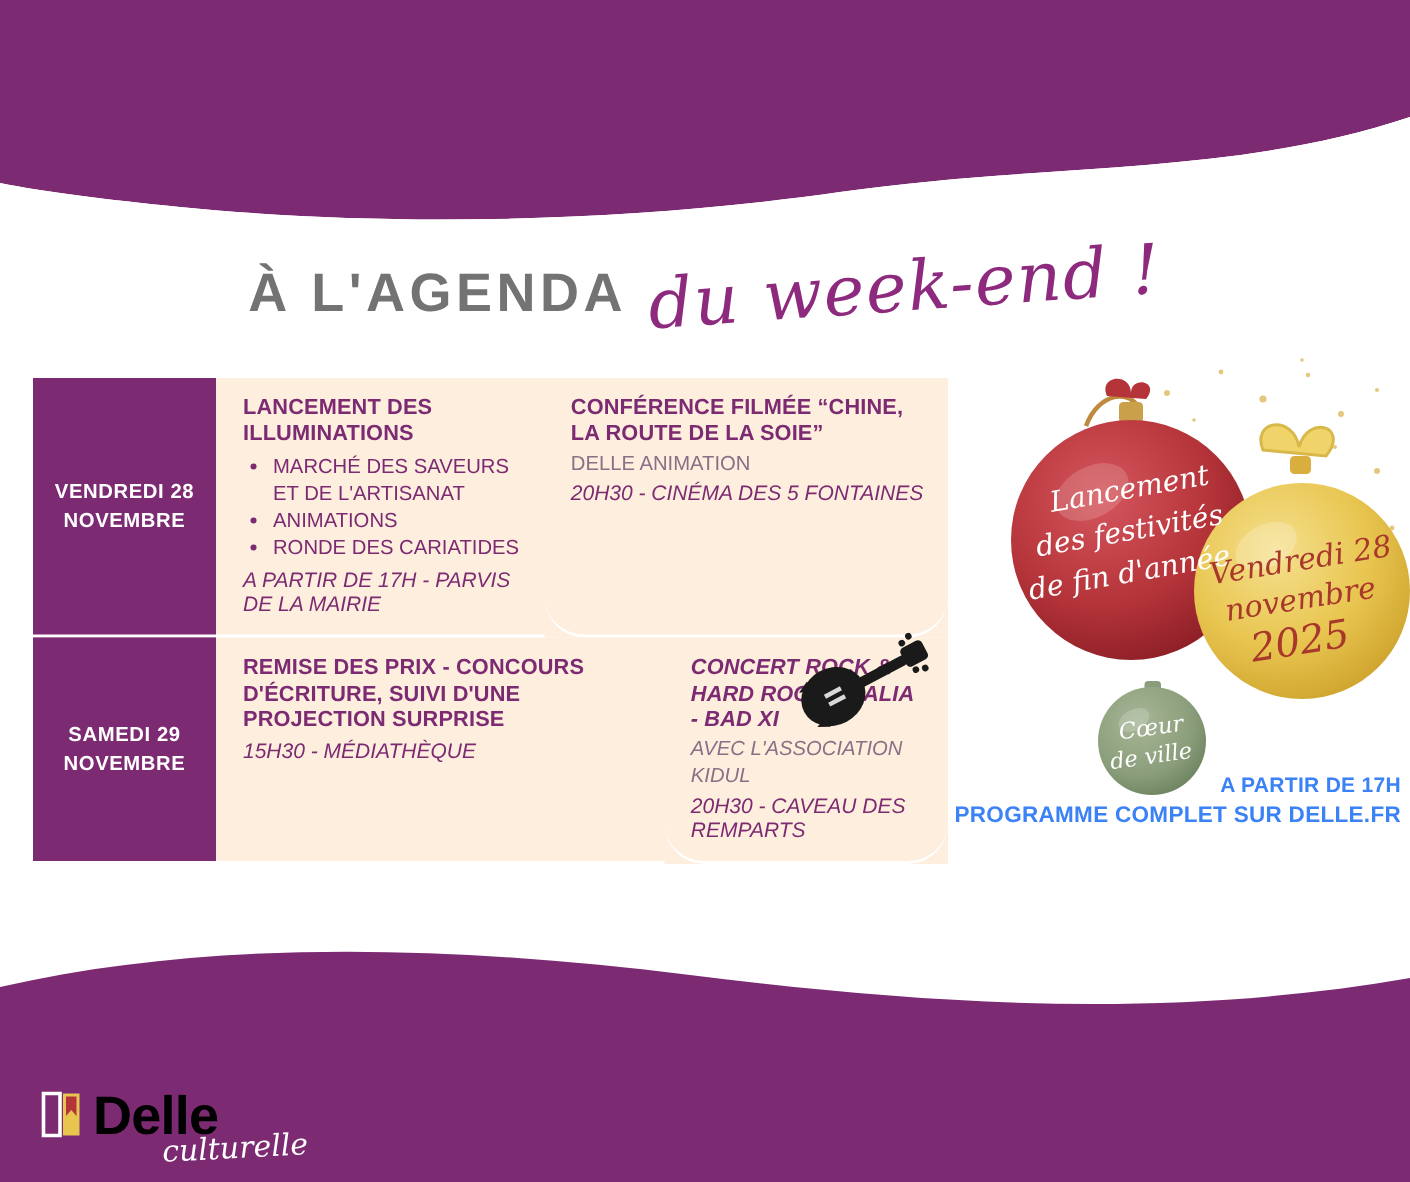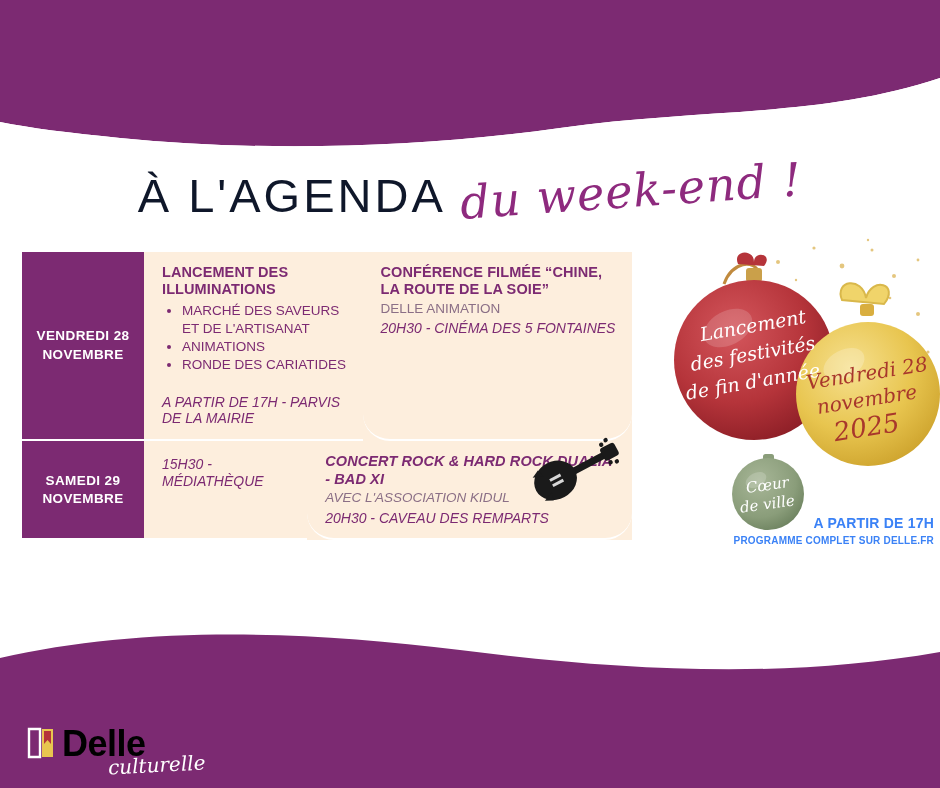--- a/index.html
+++ b/index.html
@@ -40,24 +40,24 @@
     left: 0;
     width: 940px;
     height: 90px;
     display: flex;
     align-items: center;
     justify-content: center;
     z-index: 3;
   }
   .title-main {
     font-family: "Liberation Sans", sans-serif;
-    font-weight: normal;
-    font-size: 47px;
+    font-weight: bold;
+    font-size: 36px;
     letter-spacing: 3px;
-    color: #0f172a;
+    color: #737373;
   }
   .title-script {
     font-family: "DejaVu Serif", serif;
     font-style: italic;
     font-size: 46px;
     color: #8e2a7e;
     margin-left: 14px;
     transform: rotate(-4deg) translateY(-4px);
     letter-spacing: 1px;
   }
@@ -106,21 +106,21 @@
   .event:last-child { border-bottom: 2px solid #ffffff; border-radius: 27px; }
   .ev-title {
     color: #7c2a72;
     font-weight: bold;
     font-size: 14.5px;
     line-height: 1.2;
     letter-spacing: 0.1px;
   }
   .ev-title.italic { font-style: italic; }
   .ev-list {
-    margin: 3px 0 19px 0;
+    margin: 3px 0 3px 0;
     padding-left: 20px;
     color: #7c2a72;
     font-size: 13.5px;
     line-height: 1.35;
   }
   .ev-list li { margin: 0; }
   .ev-sub {
     color: #8b6f86;
     font-size: 13.5px;
     line-height: 1.3;
@@ -151,21 +151,21 @@
     position: absolute;
     left: 628px;
     top: 515px;
     width: 306px;
     text-align: right;
     z-index: 4;
     color: #3b82f6;
     font-weight: bold;
   }
   .illu-text .l1 { font-size: 14px; letter-spacing: 0.2px; }
-  .illu-text .l2 { font-size: 10px; letter-spacing: 0.2px; margin-top: 4px; }
+  .illu-text .l2 { font-size: 15px; letter-spacing: 0.2px; margin-top: 4px; }
 
   
   .logo {
     position: absolute;
     left: 26px;
     bottom: 28px;
     z-index: 4;
     display: flex;
     align-items: flex-end;
     color: #ffffff;
@@ -242,20 +242,21 @@
   <div class="day-block">
     <div class="day-label">
       <div>
         <span>SAMEDI 29</span>
         <span>NOVEMBRE</span>
       </div>
     </div>
     <div class="events">
 
       <div class="event">
+        <div class="ev-title">REMISE DES PRIX - CONCOURS D'ÉCRITURE, SUIVI D'UNE PROJECTION SURPRISE</div>
         <div class="ev-when">15H30 - MÉDIATHÈQUE</div>
       </div>
 
       <div class="event">
         <div class="ev-title italic">CONCERT ROCK &amp; HARD ROCK DUALIA - BAD XI</div>
         <div class="ev-sub italic">AVEC L'ASSOCIATION KIDUL</div>
         <div class="ev-when">20H30 - CAVEAU DES REMPARTS</div>
 
         <span style="position:absolute; right:-6px; top:-18px;">
           <svg width="110" height="90" viewBox="0 0 110 90" xmlns="http://www.w3.org/2000/svg">

